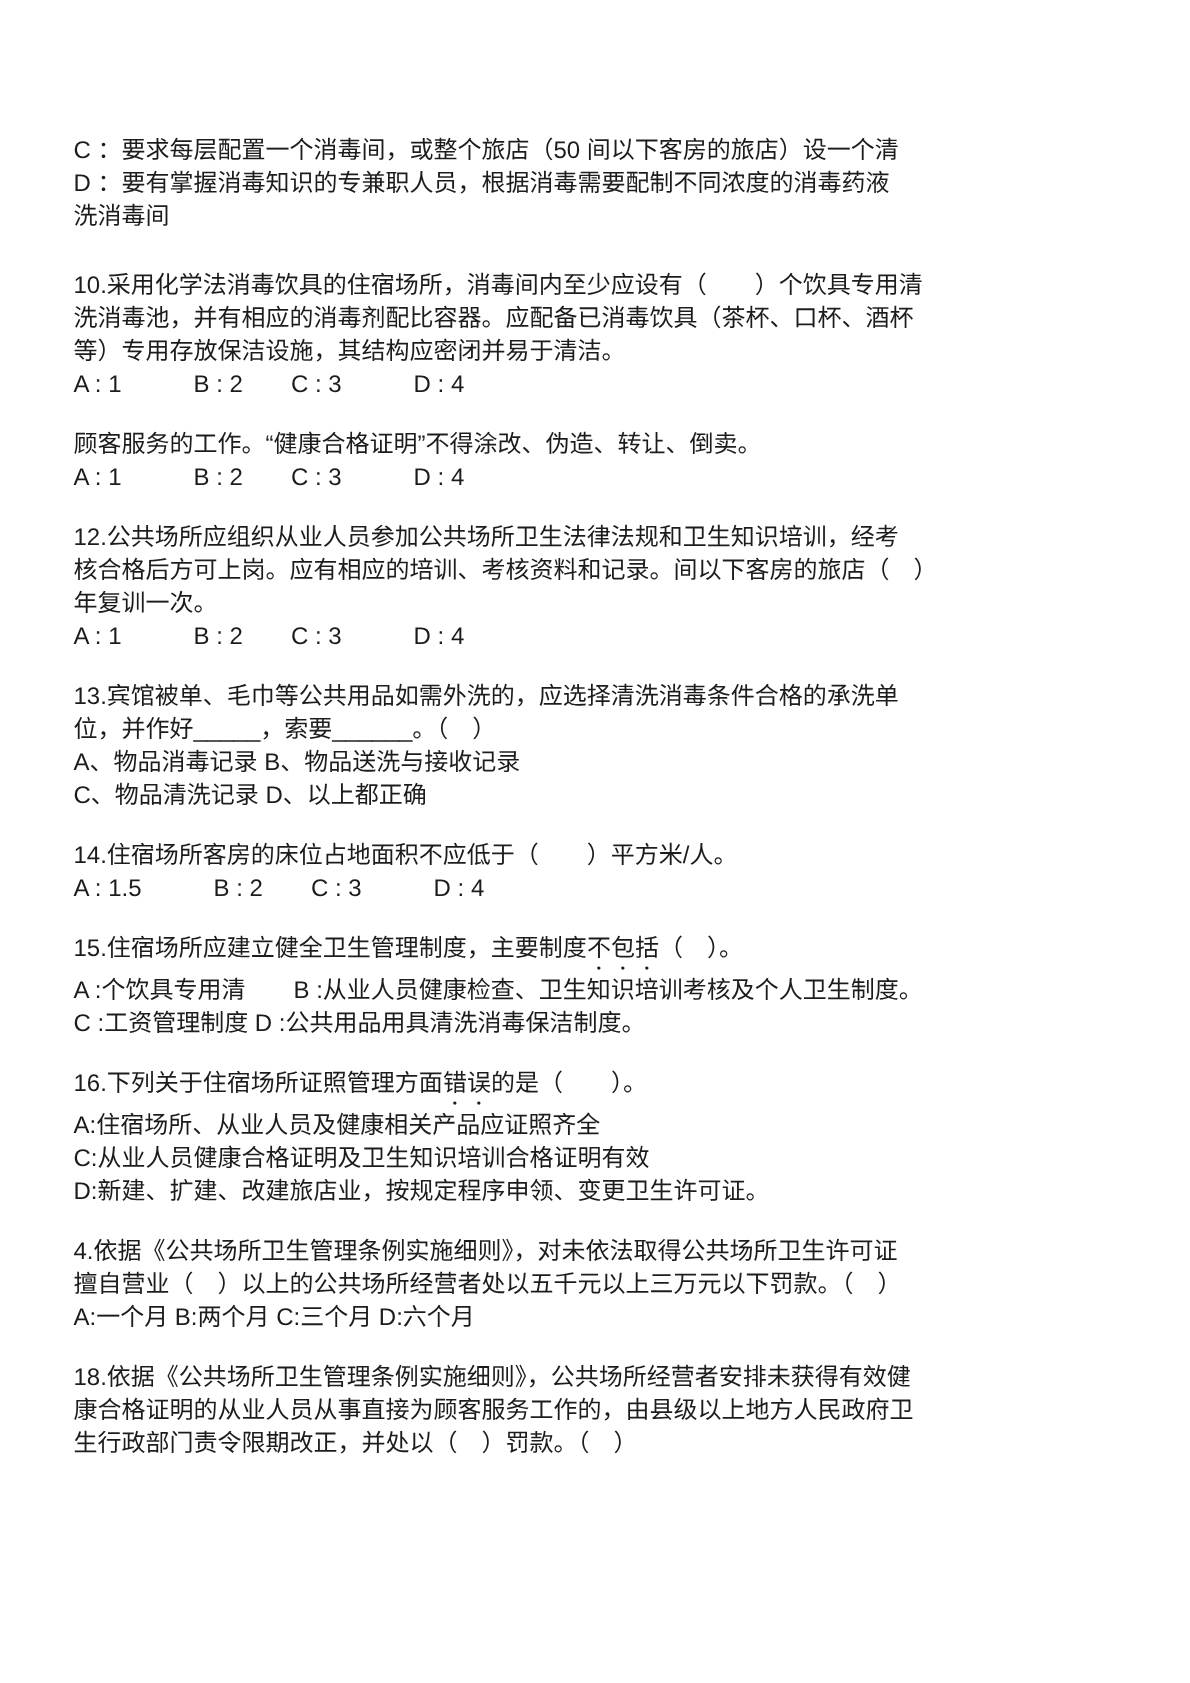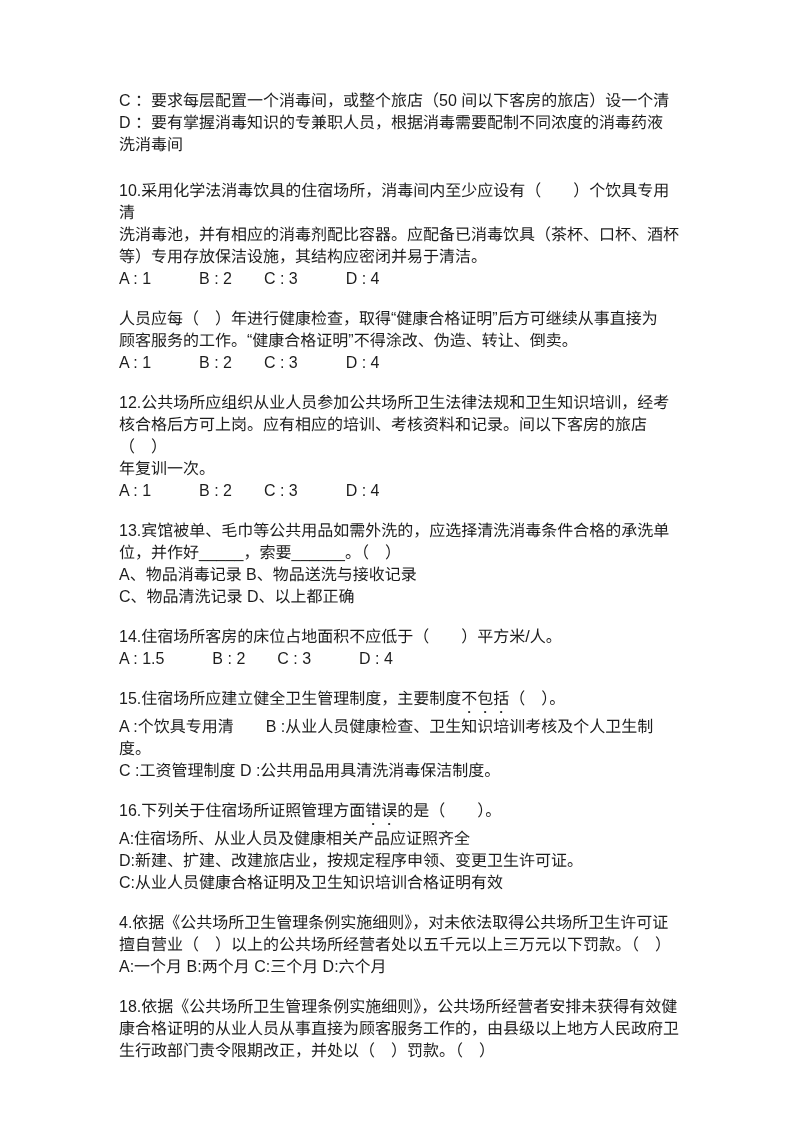--- a/index.html
+++ b/index.html
@@ -10,21 +10,21 @@
   body {
     width: 793px;
     height: 1122px;
     font-family: "Liberation Sans", "DejaVu Sans", sans-serif;
     color: #1c1c1c;
   }
   .page {
     box-sizing: border-box;
     width: 793px;
     height: 1122px;
-    padding: 90px 110px 0 119px;
+    padding: 90px 110px 0 49px;
     overflow: hidden;
     background: #ffffff;
   }
   .block {
     margin: 0 0 18px 0;
   }
   .block.intro {
     margin-bottom: 24px;
   }
   .ln {
@@ -51,21 +51,20 @@
   </section>
 
   <section class="block">
     <div class="ln">10.采用化学法消毒饮具的住宿场所，消毒间内至少应设有（　　）个饮具专用清</div>
     <div class="ln">洗消毒池，并有相应的消毒剂配比容器。应配备已消毒饮具（茶杯、口杯、酒杯</div>
     <div class="ln">等）专用存放保洁设施，其结构应密闭并易于清洁。</div>
     <div class="ln">A : 1　　　B : 2　　C : 3　　　D : 4</div>
   </section>
 
   <section class="block">
-    <div class="ln">人员应每（　）年进行健康检查，取得“健康合格证明”后方可继续从事直接为</div>
     <div class="ln">顾客服务的工作。“健康合格证明”不得涂改、伪造、转让、倒卖。</div>
     <div class="ln">A : 1　　　B : 2　　C : 3　　　D : 4</div>
   </section>
 
   <section class="block">
     <div class="ln">12.公共场所应组织从业人员参加公共场所卫生法律法规和卫生知识培训，经考</div>
     <div class="ln">核合格后方可上岗。应有相应的培训、考核资料和记录。间以下客房的旅店（　）</div>
     <div class="ln">年复训一次。</div>
     <div class="ln">A : 1　　　B : 2　　C : 3　　　D : 4</div>
   </section>
@@ -84,22 +83,22 @@
 
   <section class="block">
     <div class="ln"><span>15.住宿场所应建立健全卫生管理制度，主要制度</span><span class="emph">不包括</span><span>（　）。</span></div>
     <div class="ln">A :个饮具专用清　　B :从业人员健康检查、卫生知识培训考核及个人卫生制度。</div>
     <div class="ln">C :工资管理制度 D :公共用品用具清洗消毒保洁制度。</div>
   </section>
 
   <section class="block">
     <div class="ln"><span>16.下列关于住宿场所证照管理方面</span><span class="emph">错误</span><span>的是（　　）。</span></div>
     <div class="ln">A:住宿场所、从业人员及健康相关产品应证照齐全</div>
+    <div class="ln">C:从业人员健康合格证明及卫生知识培训合格证明有效</div>
     <div class="ln">D:新建、扩建、改建旅店业，按规定程序申领、变更卫生许可证。</div>
-    <div class="ln">C:从业人员健康合格证明及卫生知识培训合格证明有效</div>
   </section>
 
   <section class="block">
     <div class="ln">4.依据《公共场所卫生管理条例实施细则》，对未依法取得公共场所卫生许可证</div>
     <div class="ln">擅自营业（　）以上的公共场所经营者处以五千元以上三万元以下罚款。（　）</div>
     <div class="ln">A:一个月 B:两个月 C:三个月 D:六个月</div>
   </section>
 
   <section class="block">
     <div class="ln">18.依据《公共场所卫生管理条例实施细则》，公共场所经营者安排未获得有效健</div>

